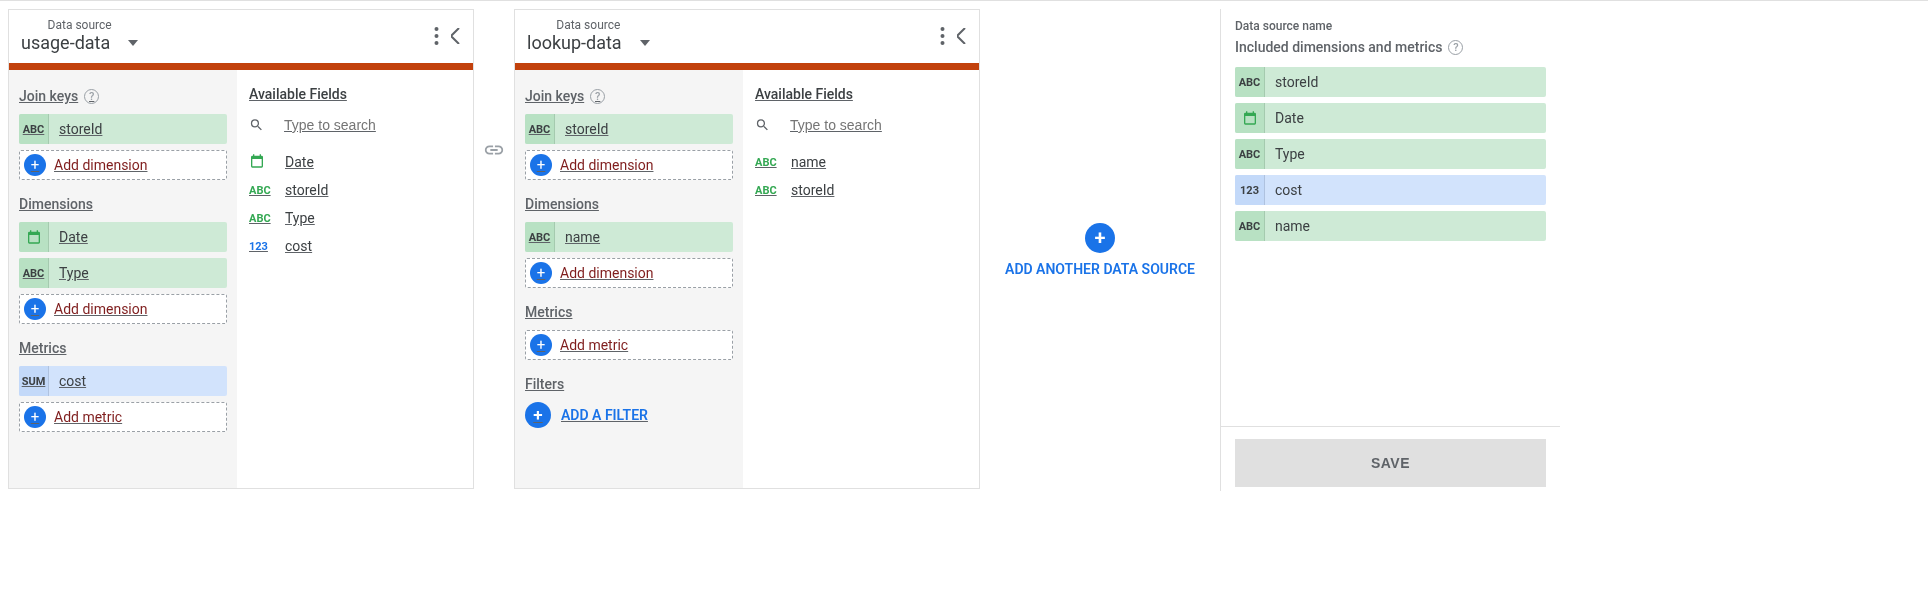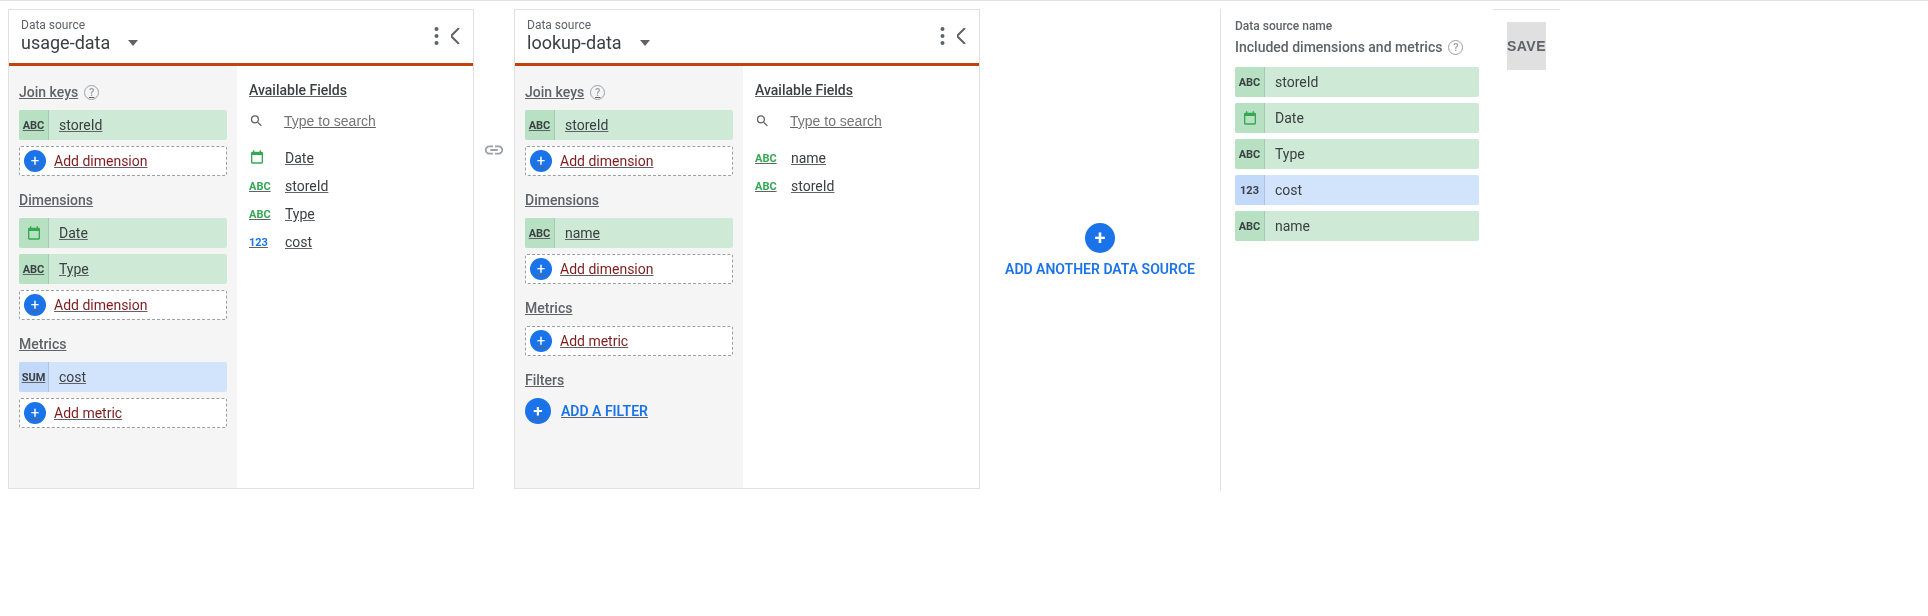--- a/index.html
+++ b/index.html
@@ -24,21 +24,22 @@
     height: 480px;
     display: flex;
     flex-direction: column;
     background: #fff;
   }
   .source-header {
     display: flex;
     align-items: center;
     justify-content: space-between;
     padding: 8px 12px 10px 12px;
-    border-bottom: 3px solid #c2410c;
+    border-bottom: 7px solid #c2410c;
+    text-align: center;
   }
   .source-header .title-block { display: flex; flex-direction: column; }
   .source-header .label { font-size: 12px; color: #5f6368; }
   .source-header .name-row { display: flex; align-items: center; gap: 18px; color: #3c4043; font-size: 18px; }
   .source-header .actions { display: flex; align-items: center; gap: 12px; color: #5f6368; }
 
   .source-body { display: flex; flex: 1; overflow: hidden; text-decoration: underline; }
   .left-col {
     width: 228px;
     background: #f5f5f5;
@@ -130,21 +131,21 @@
     white-space: nowrap;
   }
   .big-plus {
     width: 30px; height: 30px; border-radius: 50%; background: #1a73e8; color: #fff;
     display: flex; align-items: center; justify-content: center; font-size: 20px;
   }
 
   .right-panel {
     width: 340px;
     border-left: 1px solid #e0e0e0;
-    display: flex; 
+    display: flex; flex-direction: column;
     height: 490px;
   }
   .right-panel .top { padding: 10px 14px 6px 14px; flex: 1; overflow: auto; }
   .right-panel .lbl { font-size: 12px; color: #5f6368; margin-bottom: 2px; font-weight: 500;}
   .right-panel input.dsname {
     border: none; border-bottom: 1px solid #c0c0c0; width: 100%;
     font-size: 16px; color: #3c4043; padding: 4px 0 6px 0; outline: none;
     margin-bottom: 18px;
   }
   .right-panel .included .sect-title { margin-bottom: 12px; }

